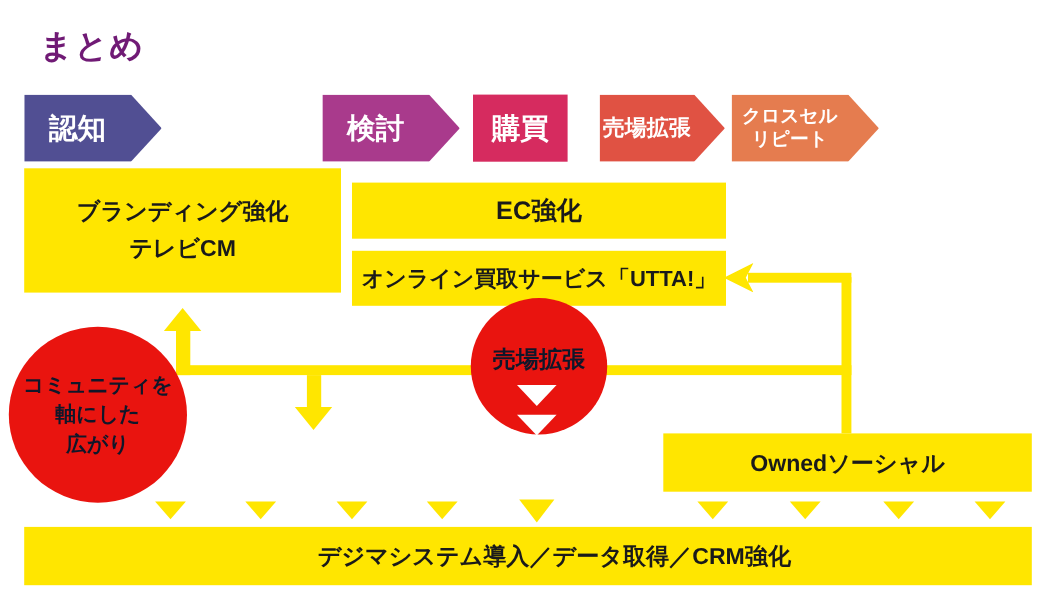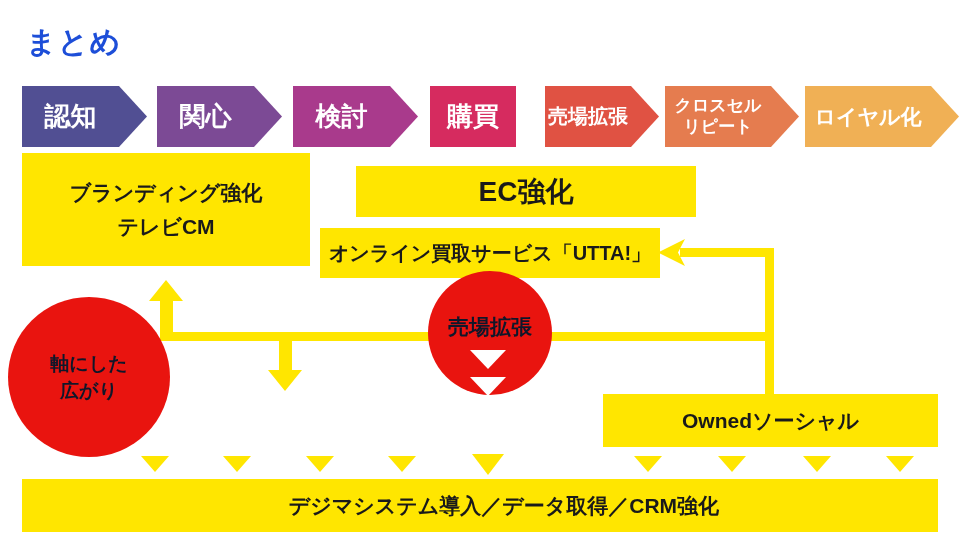--- a/index.html
+++ b/index.html
@@ -2,22 +2,22 @@
 <html><head>
 <meta charset="utf-8">
 <style>
   html,body{margin:0;padding:0;background:#fff;}
   #canvas{
     position:relative;width:960px;height:560px;background:#fff;overflow:hidden;
     font-family:"Liberation Sans","DejaVu Sans",sans-serif;
   }
   
   #page-title{
-    position:absolute;left:26px;top:22px;font-size:30px;font-weight:bold;
-    color:#1d4ed8;letter-spacing:1px;
+    position:absolute;left:36px;top:22px;font-size:30px;font-weight:bold;
+    color:#701a75;letter-spacing:1px;
   }
   
   .stage{
     position:absolute;top:86px;height:61px;display:flex;align-items:center;
     justify-content:center;color:#fff;font-weight:bold;text-align:center;
   }
   .stage.arrow{
     clip-path:polygon(0 0,calc(100% - 28px) 0,100% 50%,calc(100% - 28px) 100%,0 100%);
     padding-right:28px;box-sizing:border-box;
   }
@@ -28,21 +28,21 @@
   #stage-5{left:545px;width:114px;font-size:20px;}
   #stage-6{left:665px;width:134px;font-size:17px;line-height:1.2;flex-direction:column;}
   #stage-7{left:805px;width:154px;font-size:21px;}
   
   .ybox{
     position:absolute;display:flex;flex-direction:column;align-items:center;
     justify-content:center;font-weight:bold;color:#1A1A1A;text-align:center;
     z-index:1;box-sizing:border-box;
   }
   #box-branding{left:22px;top:153px;width:288px;height:113px;font-size:21px;line-height:1.6;}
-  #box-ec{left:320px;top:166px;width:340px;height:51px;font-size:28px;margin-left:36px;}
+  #box-ec{left:320px;top:166px;width:340px;height:51px;font-size:23px;}
   #box-utta{left:320px;top:228px;width:340px;height:50px;font-size:20px;}
   #box-social{left:22px;top:394px;width:521px;height:53px;font-size:21px;padding-left:34px;}
   #box-owned{left:603px;top:394px;width:335px;height:53px;font-size:21px;}
   #box-digima{left:22px;top:479px;width:916px;height:53px;font-size:21px;padding-left:48px;}
   
   .rcircle{
     position:absolute;border-radius:50%;color:#0f172a;font-weight:bold;text-align:center;
     display:flex;flex-direction:column;align-items:center;z-index:3;box-sizing:border-box;
   }
   #circle-community{left:8px;top:297px;width:162px;height:160px;font-size:19px;line-height:27px;justify-content:center;}
@@ -76,38 +76,32 @@
 </head>
 <body>
 
 <div id="canvas">
 
   <div id="page-title">まとめ</div>
 
   <div id="stage-1" class="stage arrow" style="background: rgb(81, 79, 147);">
     <span>認知</span>
   </div>
-  <div id="stage-2" class="stage arrow" style="background: rgb(124, 74, 149);">
-    <span>関心</span>
-  </div>
   <div id="stage-3" class="stage arrow" style="background: rgb(169, 58, 140);">
     <span>検討</span>
   </div>
   <div id="stage-4" class="stage" style="background: rgb(214, 43, 95);">
     <span>購買</span>
   </div>
   <div id="stage-5" class="stage arrow" style="background: rgb(224, 82, 67);">
     <span>売場拡張</span>
   </div>
   <div id="stage-6" class="stage arrow" style="background: rgb(229, 124, 79);">
     <span>クロスセル</span>
     <span>リピート</span>
-  </div>
-  <div id="stage-7" class="stage arrow" style="background: rgb(240, 176, 85);">
-    <span>ロイヤル化</span>
   </div>
 
   <div id="box-branding" class="ybox" style="background: rgb(255, 230, 0);">
     <div>ブランディング強化</div>
     <div>テレビCM</div>
   </div>
   <div id="box-ec" class="ybox" style="background: rgb(255, 230, 0);">
     <div>EC強化</div>
   </div>
   <div id="box-utta" class="ybox" style="background: rgb(255, 230, 0);">
@@ -123,20 +117,21 @@
   <div id="conn-mid-h" class="conn"></div>
   <div id="conn-up-shaft" class="conn"></div>
   <div id="conn-up-head" class="tri"></div>
   <div id="conn-down-shaft" class="conn"></div>
   <div id="conn-down-head" class="tri"></div>
   <div id="conn-right-v" class="conn"></div>
   <div id="conn-right-h" class="conn"></div>
   <div id="utta-arrowhead"></div>
 
   <div id="circle-community" class="rcircle" style="background: rgb(233, 20, 15);">
+    <div>コミュニティを</div>
     <div>軸にした</div>
     <div>広がり</div>
   </div>
   <div id="circle-sales" class="rcircle" style="background: rgb(233, 20, 15);">
     <div>売場拡張</div>
   </div>
 
   <div id="casc-1" class="tri cascade-w"></div>
   <div id="casc-2" class="tri cascade-w"></div>
   <div id="casc-3" class="tri cascade-w"></div>

